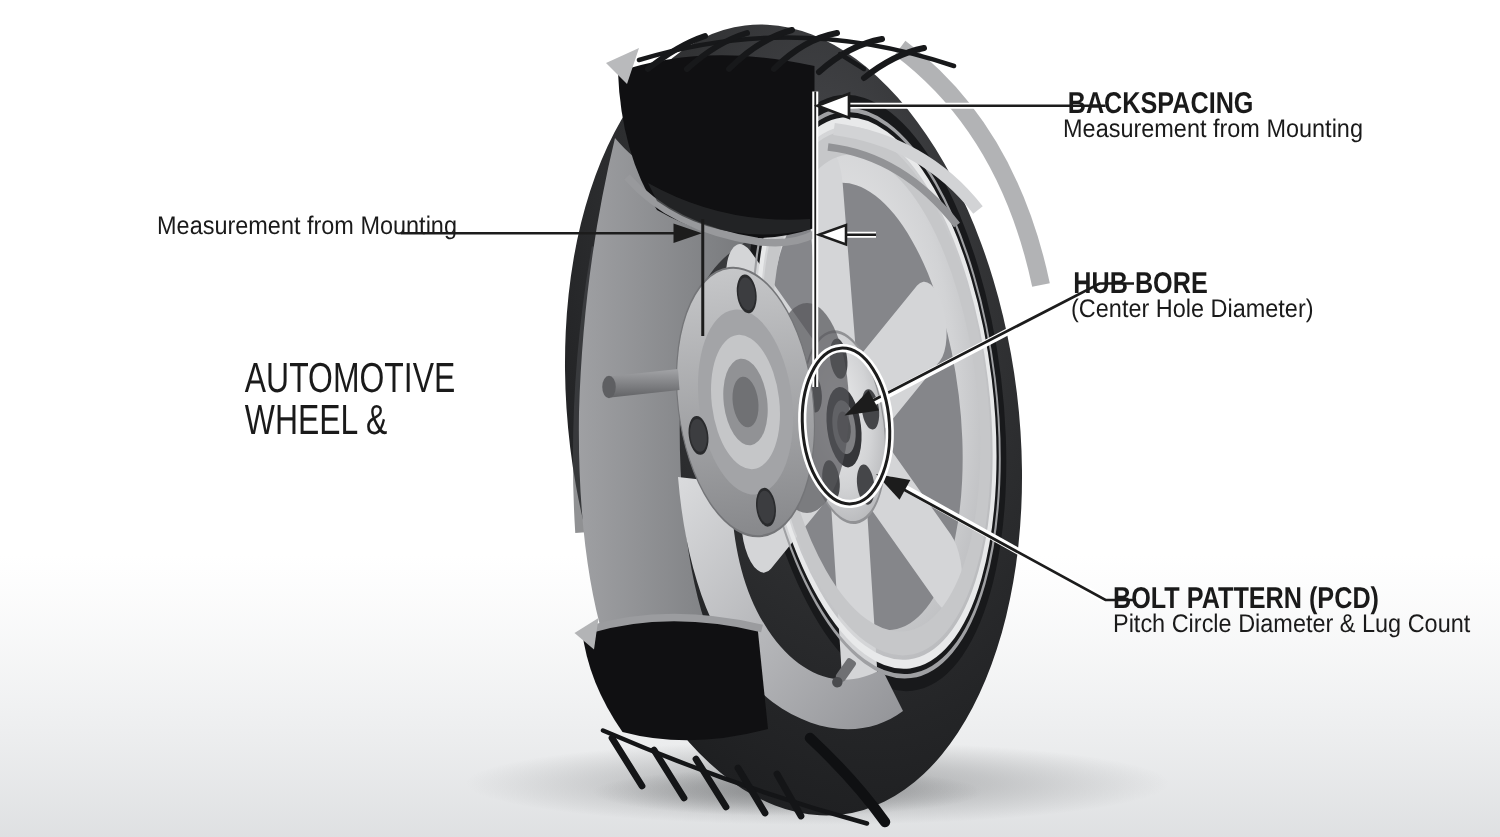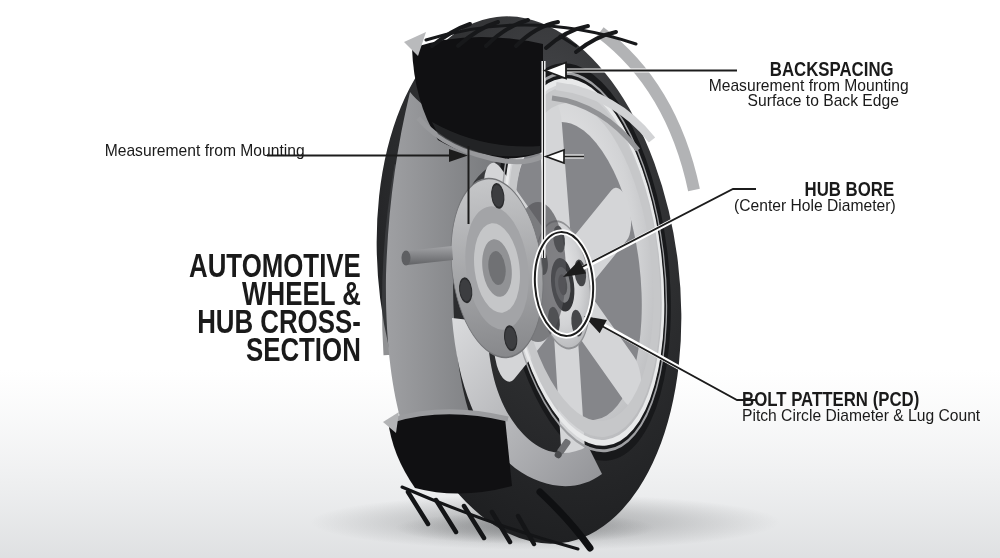--- a/index.html
+++ b/index.html
@@ -10,30 +10,30 @@
   html,body{margin:0;padding:0;background:#888;}
   .stage{
     position:relative;
     width:1000px;height:558px;
     background:var(--bg);
     overflow:hidden;
     font-family:"Liberation Sans", sans-serif;
     color:var(--text);
   }
   .stage svg{position:absolute;left:0;top:0;}
-  .label{position:absolute;text-align:right;}
+  .label{position:absolute;text-align:left;}
   .lbl-title{font-weight:bold;font-size:20px;line-height:20px;white-space:nowrap;}
   .lbl-sub{font-size:17px;line-height:14.5px;white-space:nowrap;}
   .cond{display:inline-block;transform:scaleX(0.84);transform-origin:50% 50%;}
   .cond-sub{display:inline-block;transform:scaleX(0.92);transform-origin:50% 50%;}
   .left-align{text-align:left;}
   .left-align .cond,.left-align .cond-sub{transform-origin:0 50%;}
   #label-backspacing{left:700px;top:59px;width:205px;}
   #label-offset{left:96px;top:144px;width:195px;}
-  #label-main-title{left:132px;top:251px;width:260px;font-weight:bold;font-size:34px;line-height:28px;}
+  #label-main-title{left:132px;top:238px;width:260px;font-weight:normal;font-size:28px;line-height:28px;}
   #label-main-title .cond{transform:scaleX(0.76);}
   #label-hub-bore{left:707px;top:179px;width:196px;}
   #label-bolt-pattern{left:742px;top:389px;width:230px;}
   .lbl-title,.lbl-sub{color:var(--text);}
 </style>
 </head>
 <body>
 
 <div class="stage">
 
@@ -220,30 +220,28 @@
     <g fill="none">
       <ellipse cx="564" cy="284" rx="29" ry="52" transform="rotate(-4 564 284)" stroke="#ffffff" stroke-width="5.5"></ellipse>
       <ellipse cx="564" cy="284" rx="29" ry="52" transform="rotate(-4 564 284)" stroke="#1c1c1c" stroke-width="2"></ellipse>
     </g>
   </g>
 </svg>
 
   <div class="label" id="label-backspacing">
     <div class="lbl-title"><span class="cond">BACKSPACING</span></div>
     <div class="lbl-sub"><span class="cond-sub">Measurement from Mounting</span></div>
-    <div class="lbl-sub"><span class="cond-sub">Surface to Back Edge</span></div>
   </div>
 
   <div class="label" id="label-offset">
     <div class="lbl-sub"><span class="cond-sub">Measurement from Mounting</span></div>
   </div>
 
   <div class="label" id="label-main-title">
     <div><span class="cond">AUTOMOTIVE WHEEL &amp;</span></div>
-    <div><span class="cond">HUB CROSS-SECTION</span></div>
   </div>
 
   <div class="label" id="label-hub-bore">
     <div class="lbl-title"><span class="cond">HUB BORE</span></div>
     <div class="lbl-sub"><span class="cond-sub">(Center Hole Diameter)</span></div>
   </div>
 
   <div class="label left-align" id="label-bolt-pattern">
     <div class="lbl-title"><span class="cond">BOLT PATTERN (PCD)</span></div>
     <div class="lbl-sub"><span class="cond-sub">Pitch Circle Diameter &amp; Lug Count</span></div>

